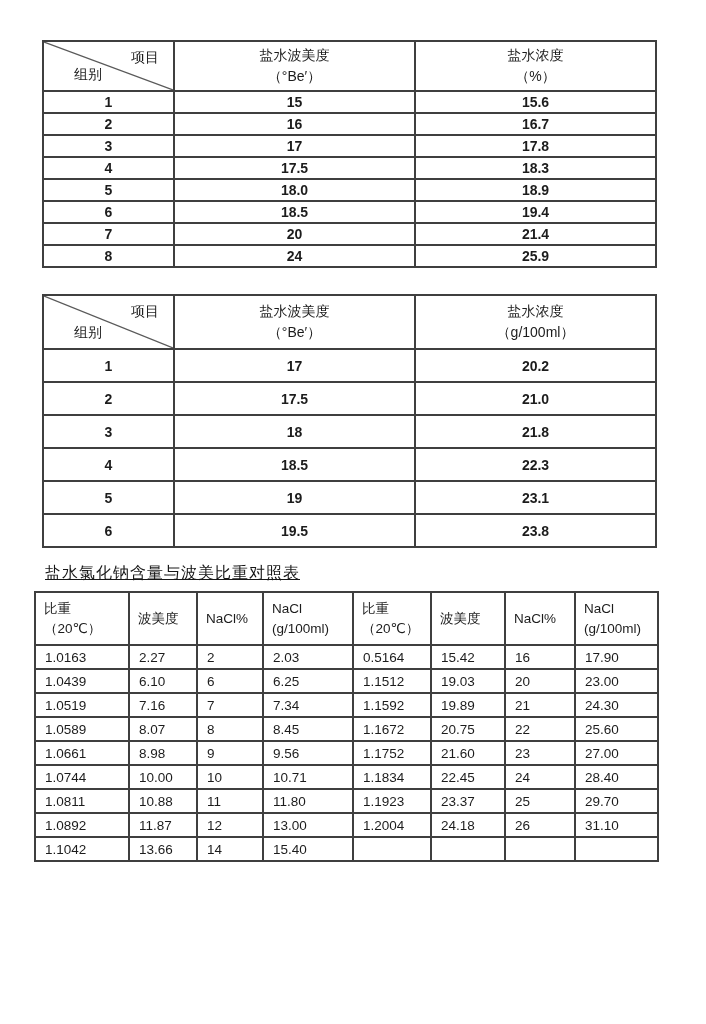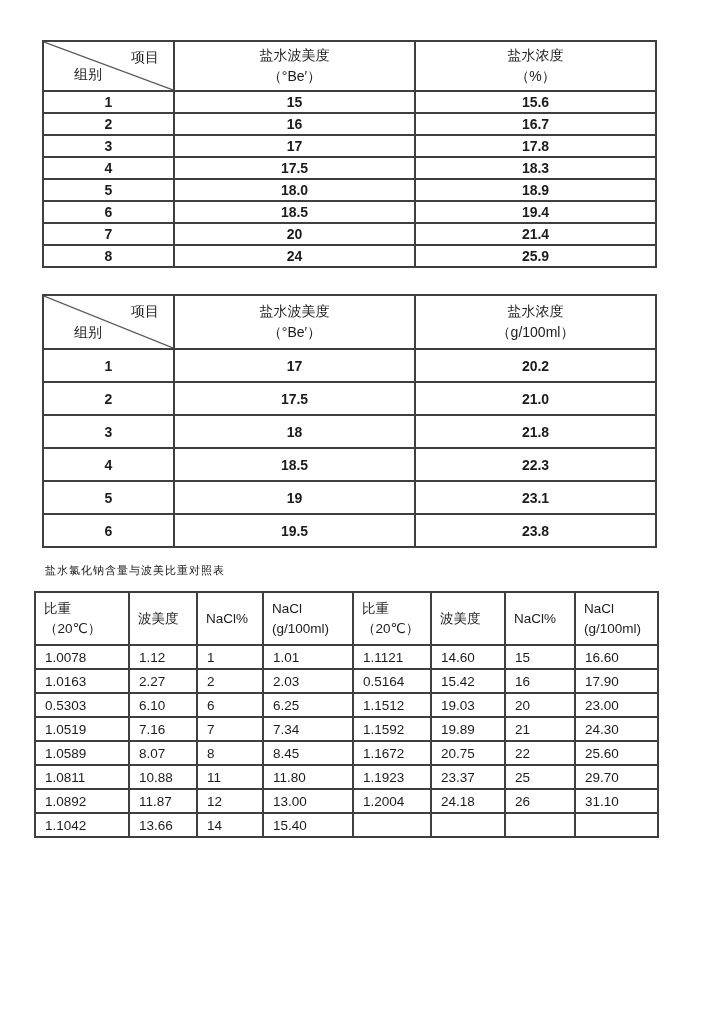--- a/index.html
+++ b/index.html
@@ -57,23 +57,24 @@
   .corner .corner-bottom {
     position: absolute; bottom: 5px; left: 6px;
     font-size: 14px; font-weight: normal; margin-left: 24px;
   }
 
   
   .t3-title {
     position: absolute;
     left: 45px;
     top: 563px;
-    font-size: 11px;
+    font-size: 16px;
     letter-spacing: 1px;
     color: #161616;
+    text-decoration: underline;
   }
 
   
   #table3 { left: 34px; top: 591px; width: 623px; font-size: 13.5px; }
   #table3 th {
     height: 53px;
     text-align: left;
     padding: 2px 4px 2px 8px;
     line-height: 20px;
     font-size: 13.5px;
@@ -257,41 +258,31 @@
             <div>NaCl%</div>
           </th>
           <th>
             <div>NaCl</div>
             <div>(g/100ml)</div>
           </th>
         </tr>
     </thead>
     <tbody id="t3-body">
         <tr>
-          <td>1.0078</td>
-          <td>1.12</td>
-          <td>1</td>
-          <td>1.01</td>
-          <td>1.1121</td>
-          <td>14.60</td>
-          <td>15</td>
-          <td>16.60</td>
-        </tr>
-        <tr>
           <td>1.0163</td>
           <td>2.27</td>
           <td>2</td>
           <td>2.03</td>
           <td>0.5164</td>
           <td>15.42</td>
           <td>16</td>
           <td>17.90</td>
         </tr>
         <tr>
-          <td>0.5303</td>
+          <td>1.0439</td>
           <td>6.10</td>
           <td>6</td>
           <td>6.25</td>
           <td>1.1512</td>
           <td>19.03</td>
           <td>20</td>
           <td>23.00</td>
         </tr>
         <tr>
           <td>1.0519</td>
@@ -307,20 +298,40 @@
           <td>1.0589</td>
           <td>8.07</td>
           <td>8</td>
           <td>8.45</td>
           <td>1.1672</td>
           <td>20.75</td>
           <td>22</td>
           <td>25.60</td>
         </tr>
         <tr>
+          <td>1.0661</td>
+          <td>8.98</td>
+          <td>9</td>
+          <td>9.56</td>
+          <td>1.1752</td>
+          <td>21.60</td>
+          <td>23</td>
+          <td>27.00</td>
+        </tr>
+        <tr>
+          <td>1.0744</td>
+          <td>10.00</td>
+          <td>10</td>
+          <td>10.71</td>
+          <td>1.1834</td>
+          <td>22.45</td>
+          <td>24</td>
+          <td>28.40</td>
+        </tr>
+        <tr>
           <td>1.0811</td>
           <td>10.88</td>
           <td>11</td>
           <td>11.80</td>
           <td>1.1923</td>
           <td>23.37</td>
           <td>25</td>
           <td>29.70</td>
         </tr>
         <tr>

